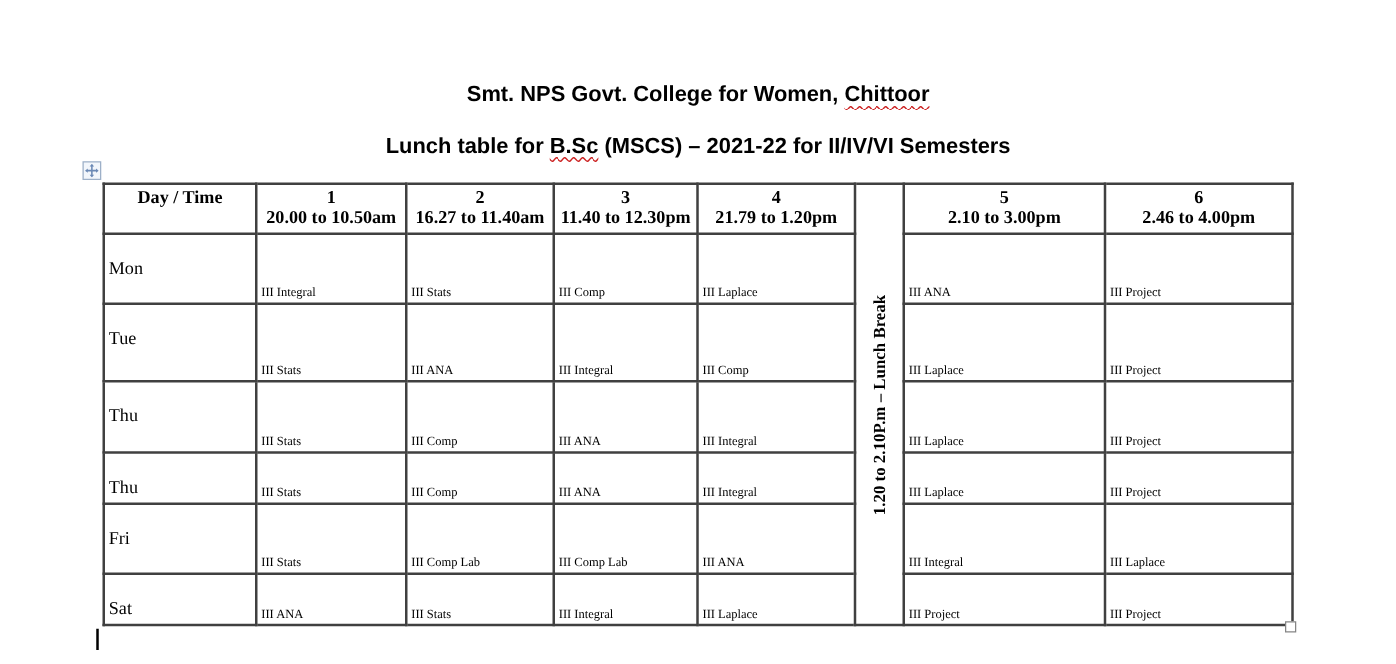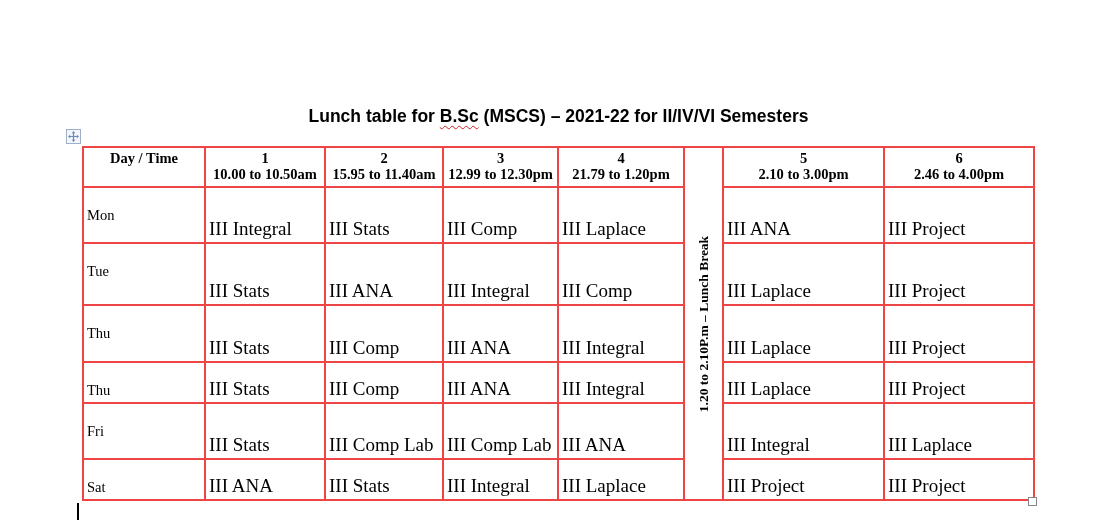--- a/index.html
+++ b/index.html
@@ -32,30 +32,30 @@
     cursor:move;
   }
   .move-handle svg { width:11px; height:11px; fill:#6b89b5; }
   
   table.tt {
     position:absolute; left:82px; top:146px;
     border-collapse:collapse; table-layout:fixed;
     width:951px; height:355px;
     font-family:"Liberation Serif", serif; font-size:14px; color:#000;
   }
-  table.tt td { border:2px solid #ef4444; overflow:hidden; }
+  table.tt td { border:2px solid #404040; overflow:hidden; }
   td.corner {
     vertical-align:top; text-align:center;
     font-weight:bold; font-size:14.5px; padding-top:2px;
   }
   td.ph { vertical-align:top; text-align:center; font-weight:bold; padding-top:2px; }
   .pn { font-size:14.5px; line-height:16px; }
   .pt { font-size:14.5px; line-height:16px; white-space:nowrap; }
   td.day { vertical-align:top; padding:19px 0 0 3px; font-size:14.5px; }
-  td.subj { vertical-align:bottom; padding:0 0 2px 3px; font-size:19px; white-space:nowrap; }
+  td.subj { vertical-align:bottom; padding:0 0 2px 3px; font-size:10px; white-space:nowrap; }
   td.lunch { position:relative; }
   .vtext {
     position:absolute; left:50%; top:50%;
     transform:translate(-50%,-50%) rotate(-90deg);
     white-space:nowrap; font-weight:bold; font-size:13.5px;
     font-family:"Liberation Serif", serif;
   }
   
   .resize-handle {
     position:absolute; left:1028px; top:497px; width:9px; height:9px;
@@ -65,20 +65,21 @@
   .caret {
     position:absolute; left:77px; top:503px; width:2px; height:17px;
     background:#000;
   }
 </style>
 </head>
 <body>
 
 <div class="page">
 
+  <div class="doc-title title-1"><span>Smt. NPS Govt. College for Women, </span><span class="spellcheck">Chittoor</span></div>
 
   <div class="doc-title title-2"><span>Lunch table for </span><span class="spellcheck">B.Sc</span><span> (MSCS) – 2021-22 for II/IV/VI Semesters</span></div>
 
   <div class="move-handle">
     <span style="display:flex;">
       <svg viewBox="0 0 16 16" xmlns="http://www.w3.org/2000/svg">
         <path d="M8 0 L10.6 3.2 H8.9 V7.1 H12.8 V5.4 L16 8 L12.8 10.6 V8.9 H8.9 V12.8 H10.6 L8 16 L5.4 12.8 H7.1 V8.9 H3.2 V10.6 L0 8 L3.2 5.4 V7.1 H7.1 V3.2 H5.4 Z"></path>
       </svg>
     </span>
   </div>
@@ -92,29 +93,29 @@
       <col style="width:126px">
         <col style="width:39px">
         <col style="width:161px">
         <col style="width:150px">
     </colgroup>
     <tbody>
         <tr style="height:37px">
       <td class="corner">Day / Time</td>
       <td class="ph">
         <div class="pn">1</div>
-        <div class="pt">10.00 to 10.50am</div>
+        <div class="pt">20.00 to 10.50am</div>
       </td>
       <td class="ph">
         <div class="pn">2</div>
-        <div class="pt">15.95 to 11.40am</div>
+        <div class="pt">16.27 to 11.40am</div>
       </td>
       <td class="ph">
         <div class="pn">3</div>
-        <div class="pt">12.99 to 12.30pm</div>
+        <div class="pt">11.40 to 12.30pm</div>
       </td>
       <td class="ph">
         <div class="pn">4</div>
         <div class="pt">21.79 to 1.20pm</div>
       </td>
       <td class="lunch" rowspan="7">
         <div class="vtext">1.20 to 2.10P.m – Lunch Break</div>
       </td>
       <td class="ph">
         <div class="pn">5</div>

